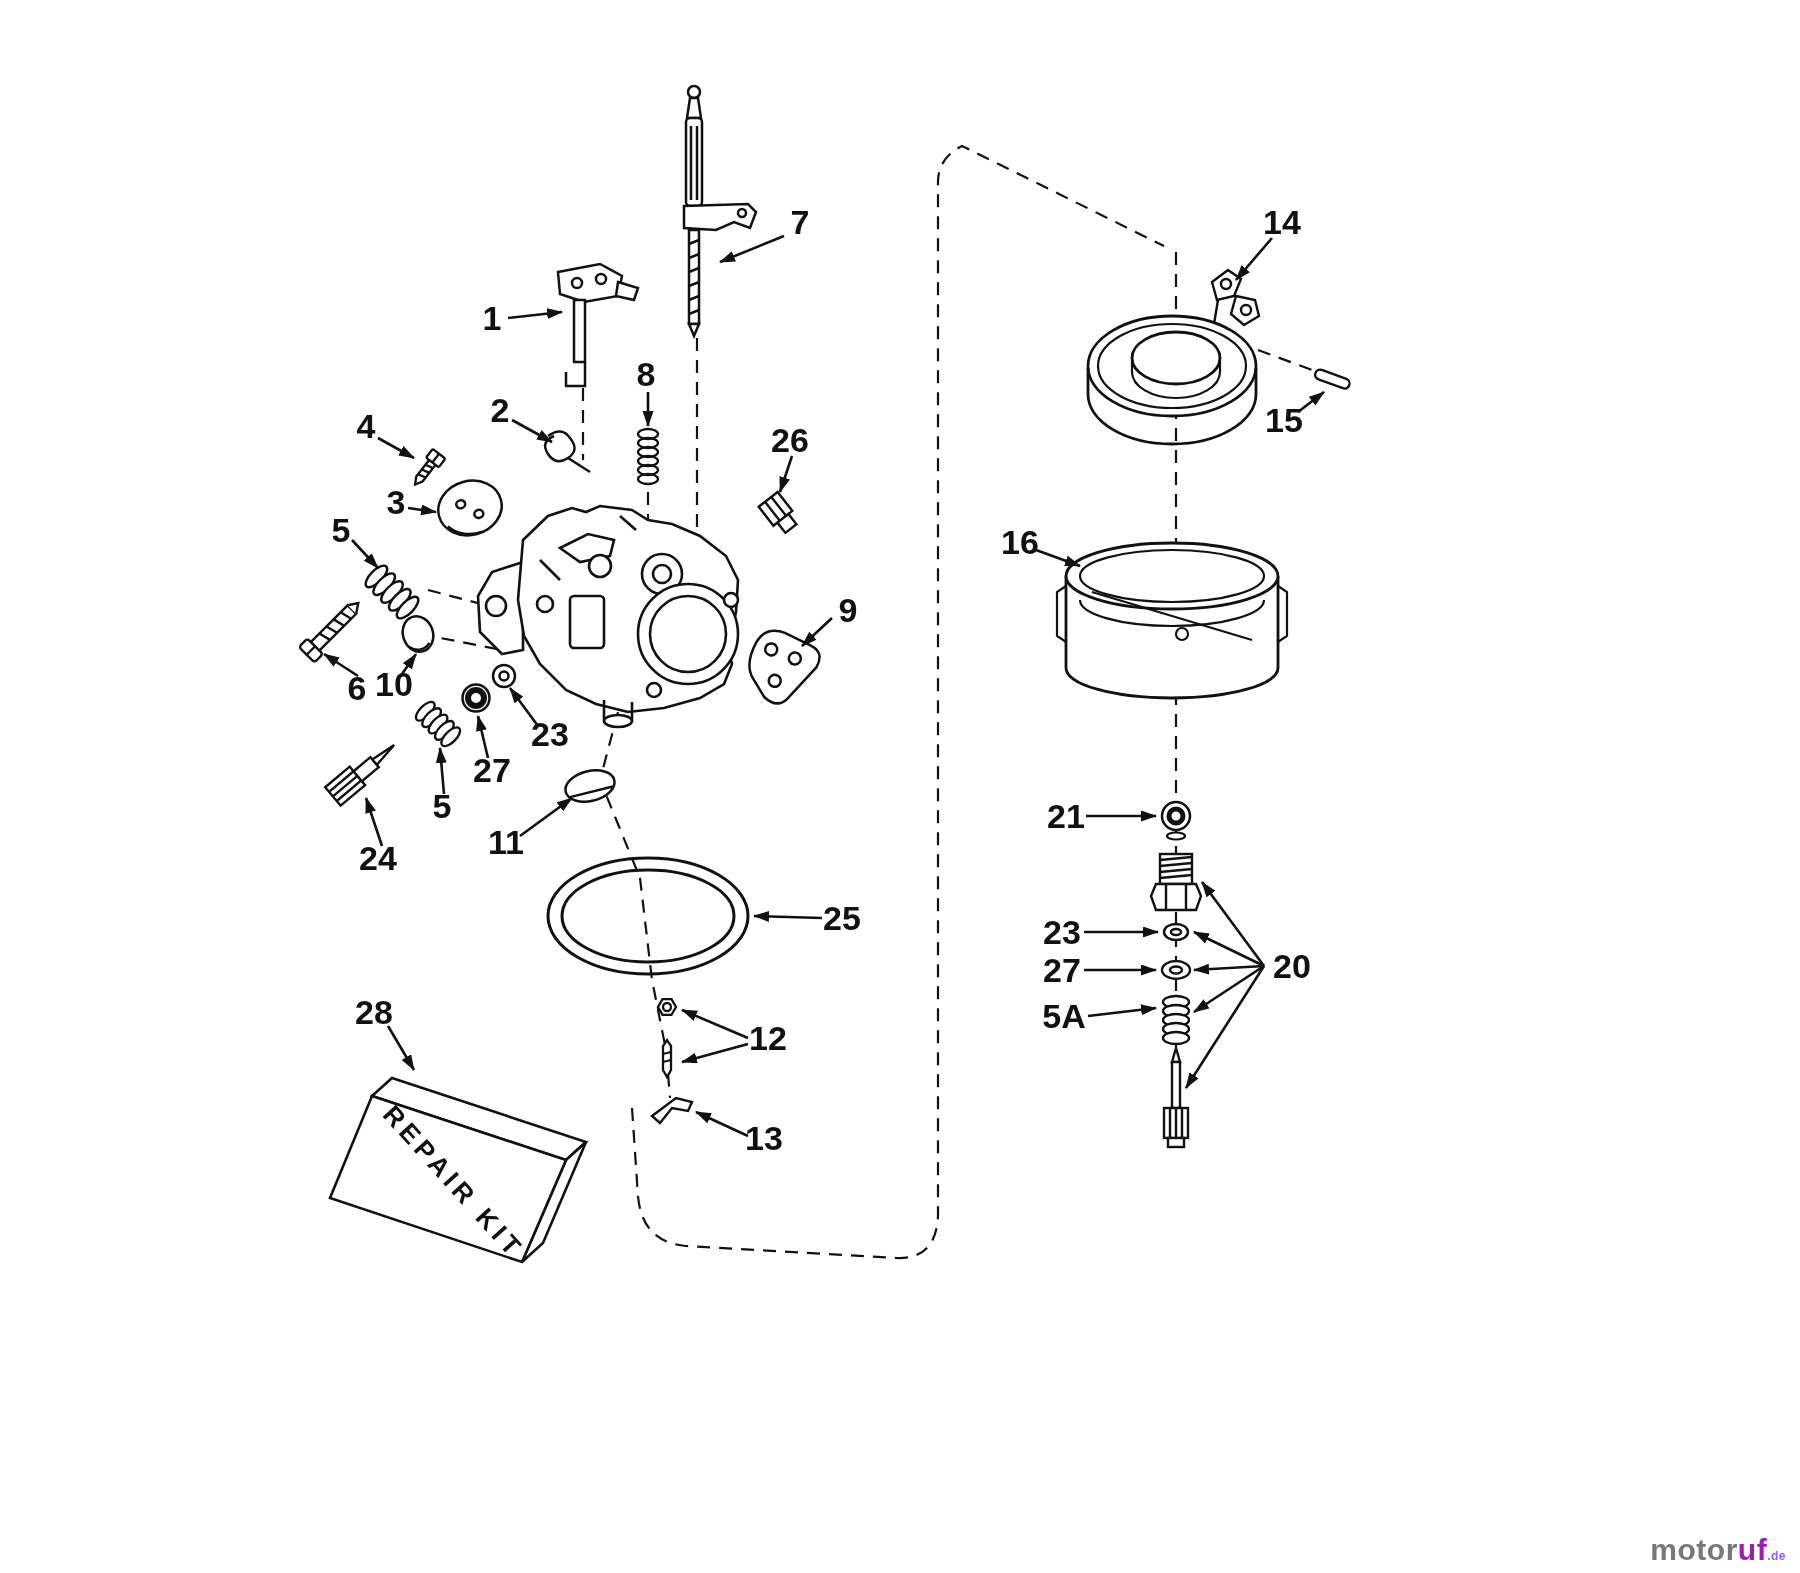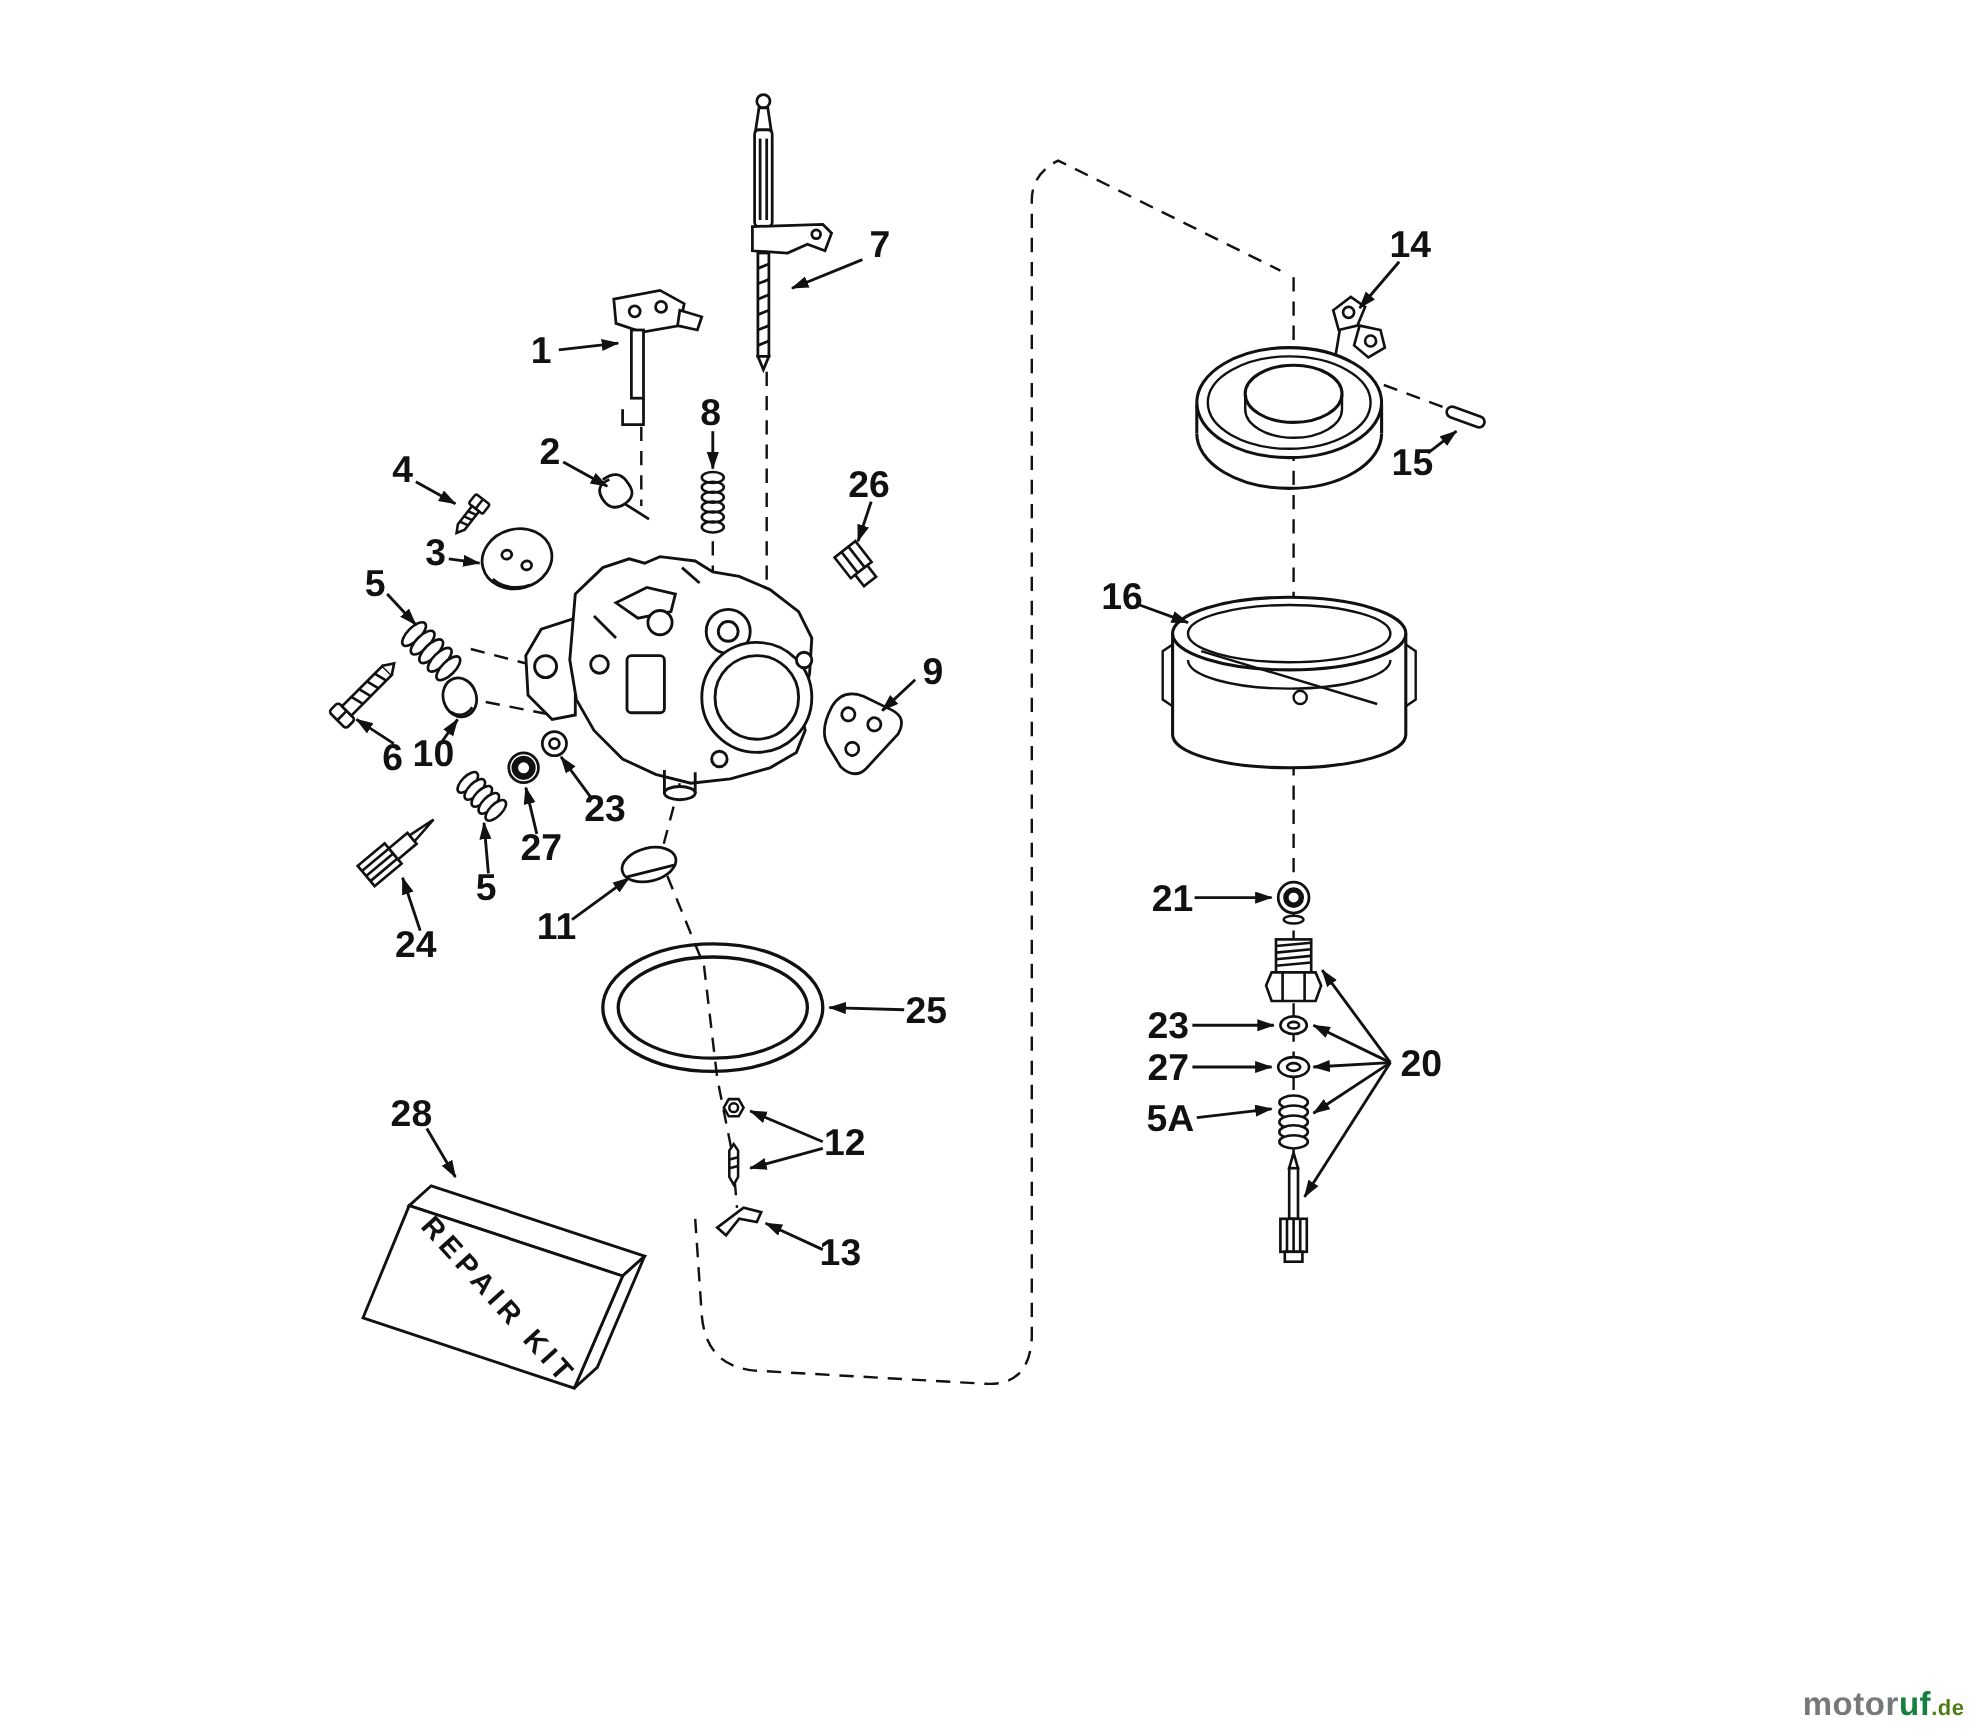--- a/index.html
+++ b/index.html
@@ -7,22 +7,22 @@
        font-family:"Liberation Sans",sans-serif;}
   .stage{position:absolute;inset:0;}
   svg{display:block;}
   svg text.callout{font-family:"Liberation Sans",sans-serif;font-weight:700;
        font-size:34px;fill:#111;}
   svg text.kit{font-family:"Liberation Sans",sans-serif;font-weight:700;
        font-size:26px;letter-spacing:5px;fill:#111;}
   .watermark{position:absolute;right:14px;bottom:6px;
        font:700 30px "Liberation Sans",sans-serif;color:#76797c;
        letter-spacing:0.5px;}
-  .watermark .accent{color:#15803d;}
-  .watermark .tld{color:#4d7c0f;font-size:20px;}
+  .watermark .accent{color:#a21caf;}
+  .watermark .tld{color:#8b5cf6;font-size:12px;}
 </style>
 </head>
 <body>
 
 <div class="stage">
 <svg width="1800" height="1573" viewBox="0 0 1800 1573" xmlns="http://www.w3.org/2000/svg">
 
   <defs>
     <marker id="ah" markerWidth="16" markerHeight="12" refX="15" refY="5.5" orient="auto" markerUnits="userSpaceOnUse">
       <path d="M0,0 L16,5.5 L0,11 z" fill="#111"></path>

